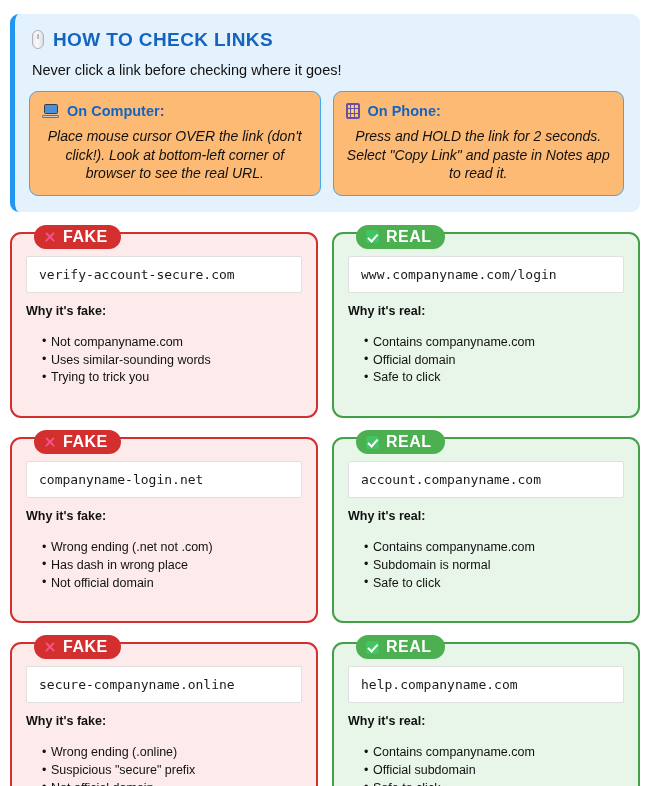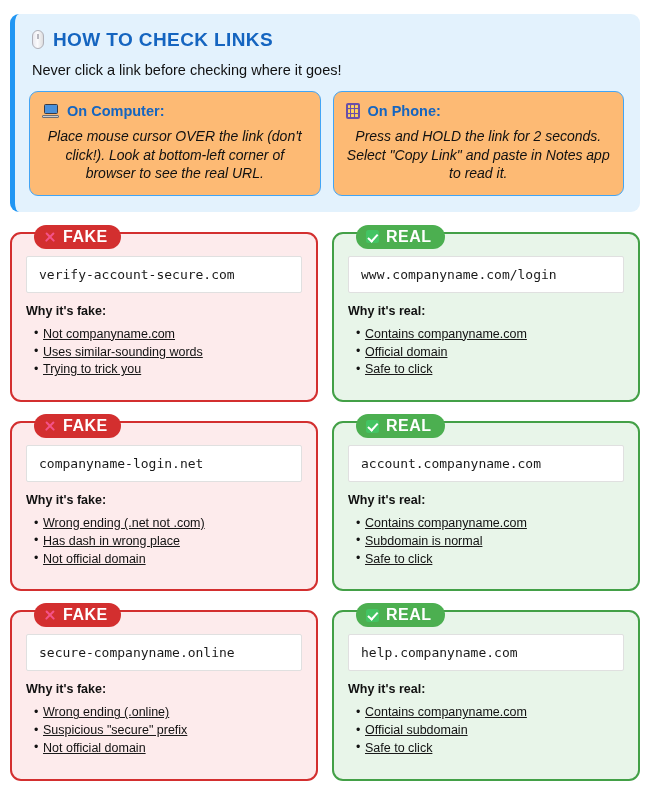--- a/index.html
+++ b/index.html
@@ -225,23 +225,22 @@
     overflow: hidden;
   }
   .why-title {
     font-size: 12.5px;
     font-weight: bold;
     color: #111;
     margin-bottom: 5px;
   }
   .reasons {
     list-style: none;
-    margin: 8px;
+    margin: 16px;
     padding: 0;
-    text-decoration: underline;
   }
   .reasons li {
     font-size: 12.5px;
     color: #111;
     line-height: 1.42;
     padding-left: 9px;
     position: relative;
   }
   .reasons li::before {
     content: "\2022";

